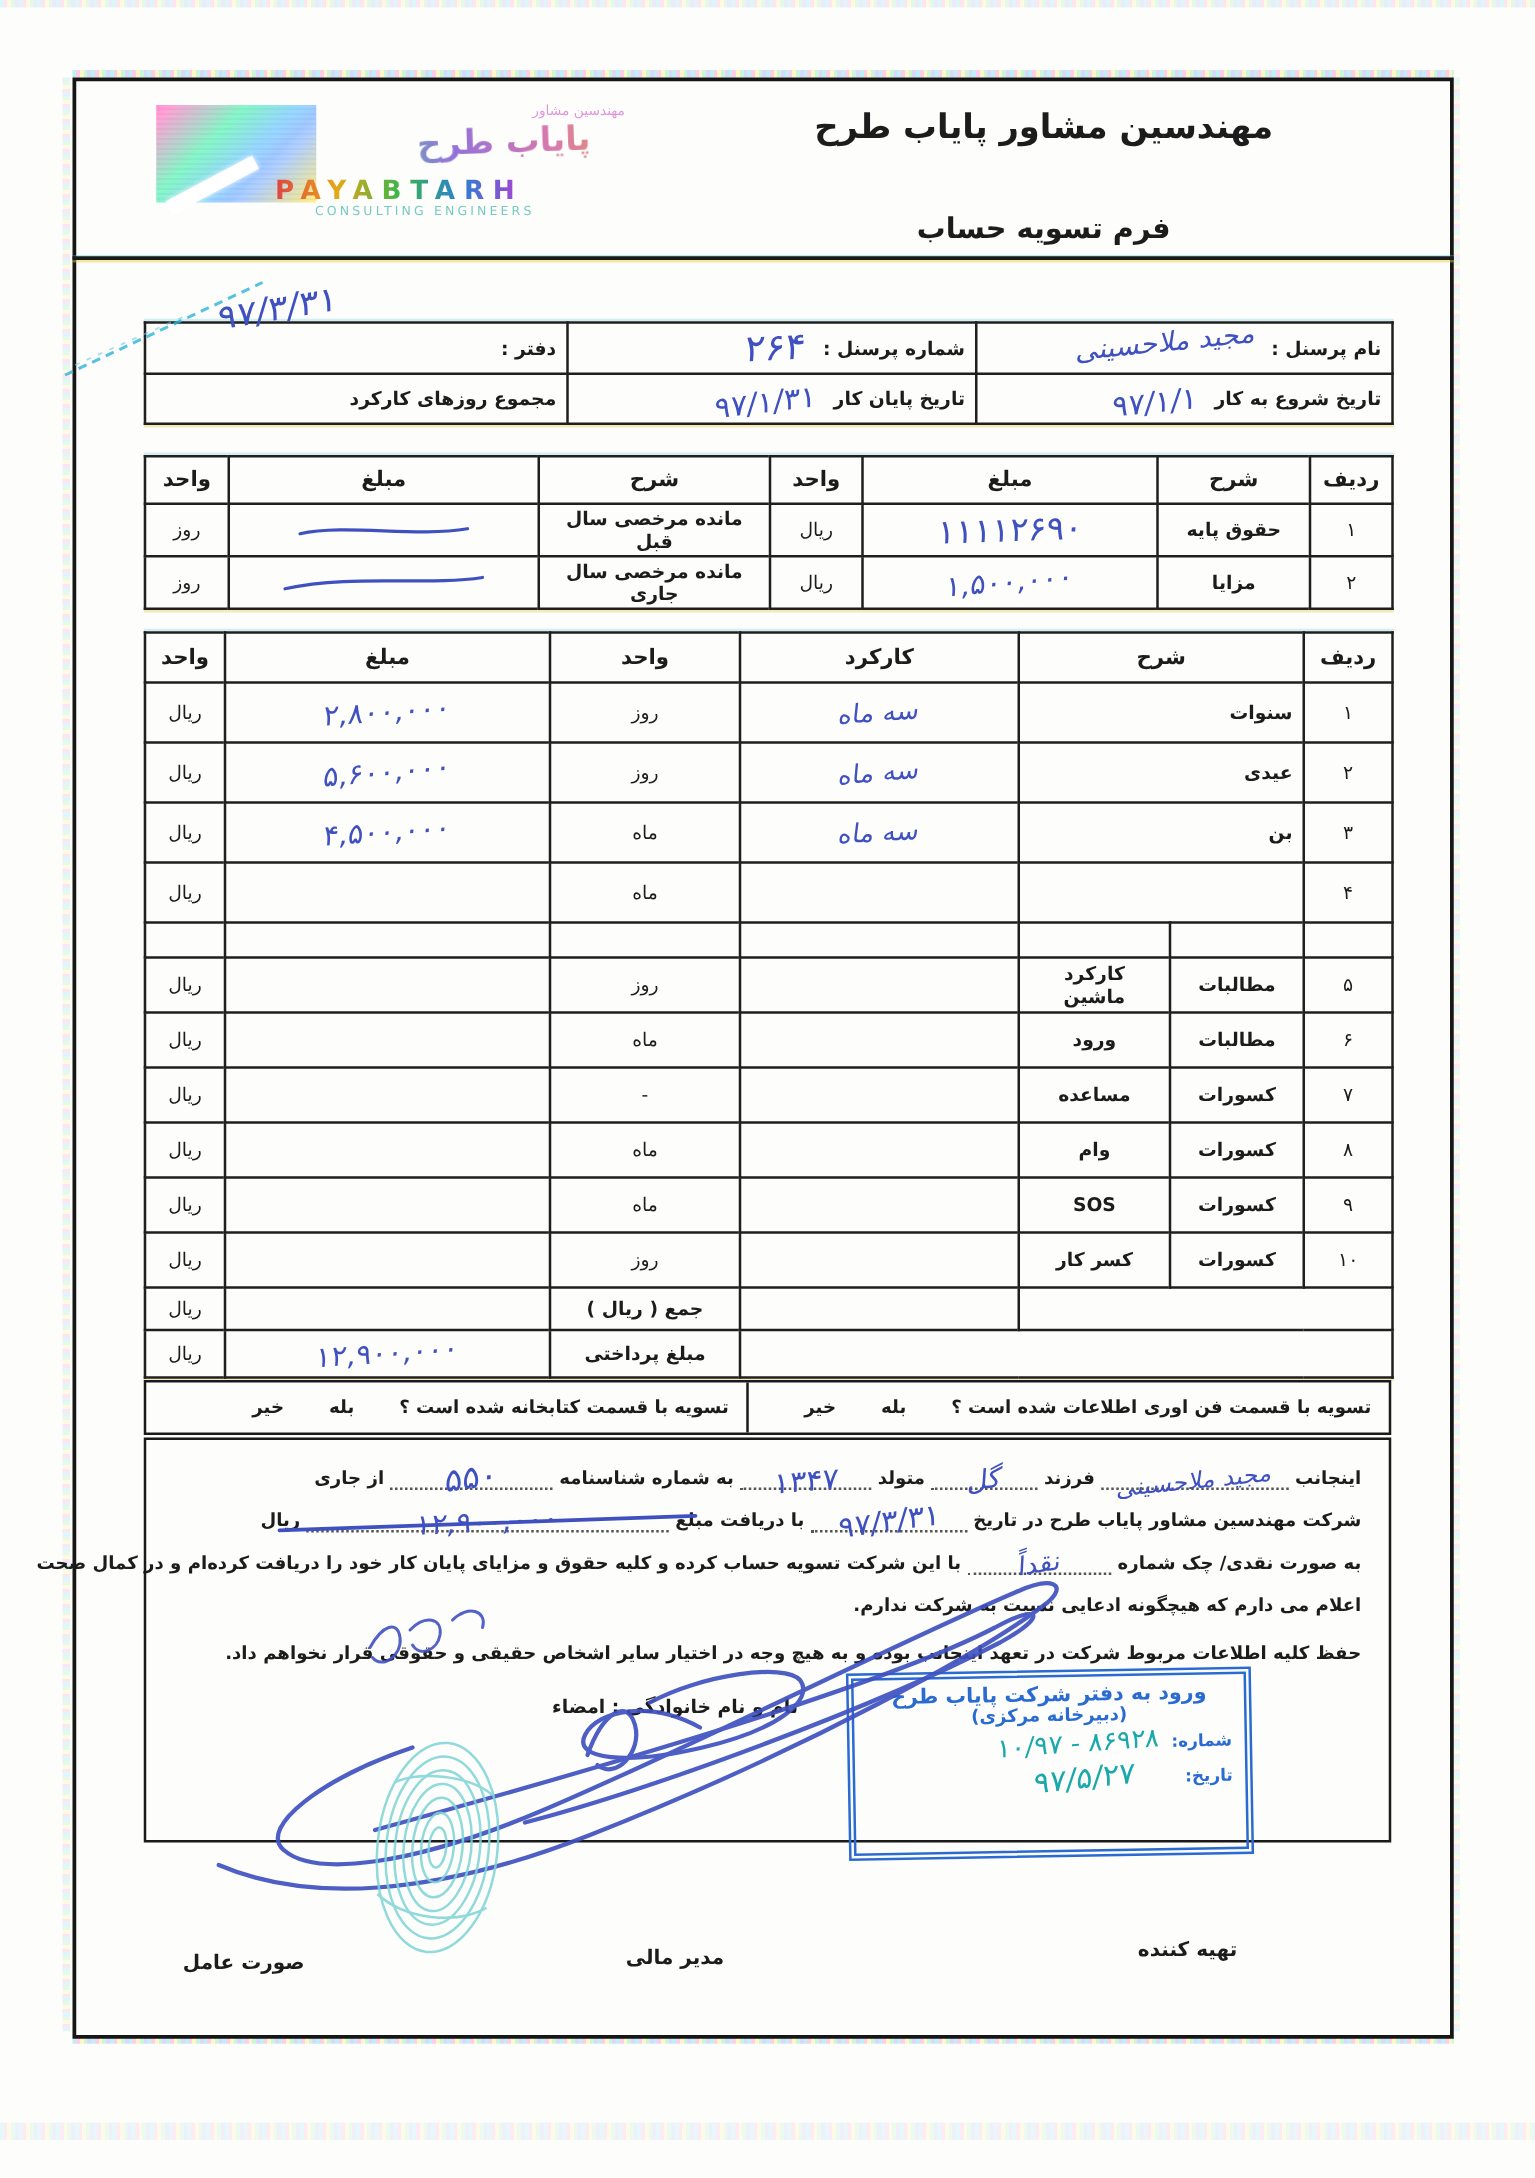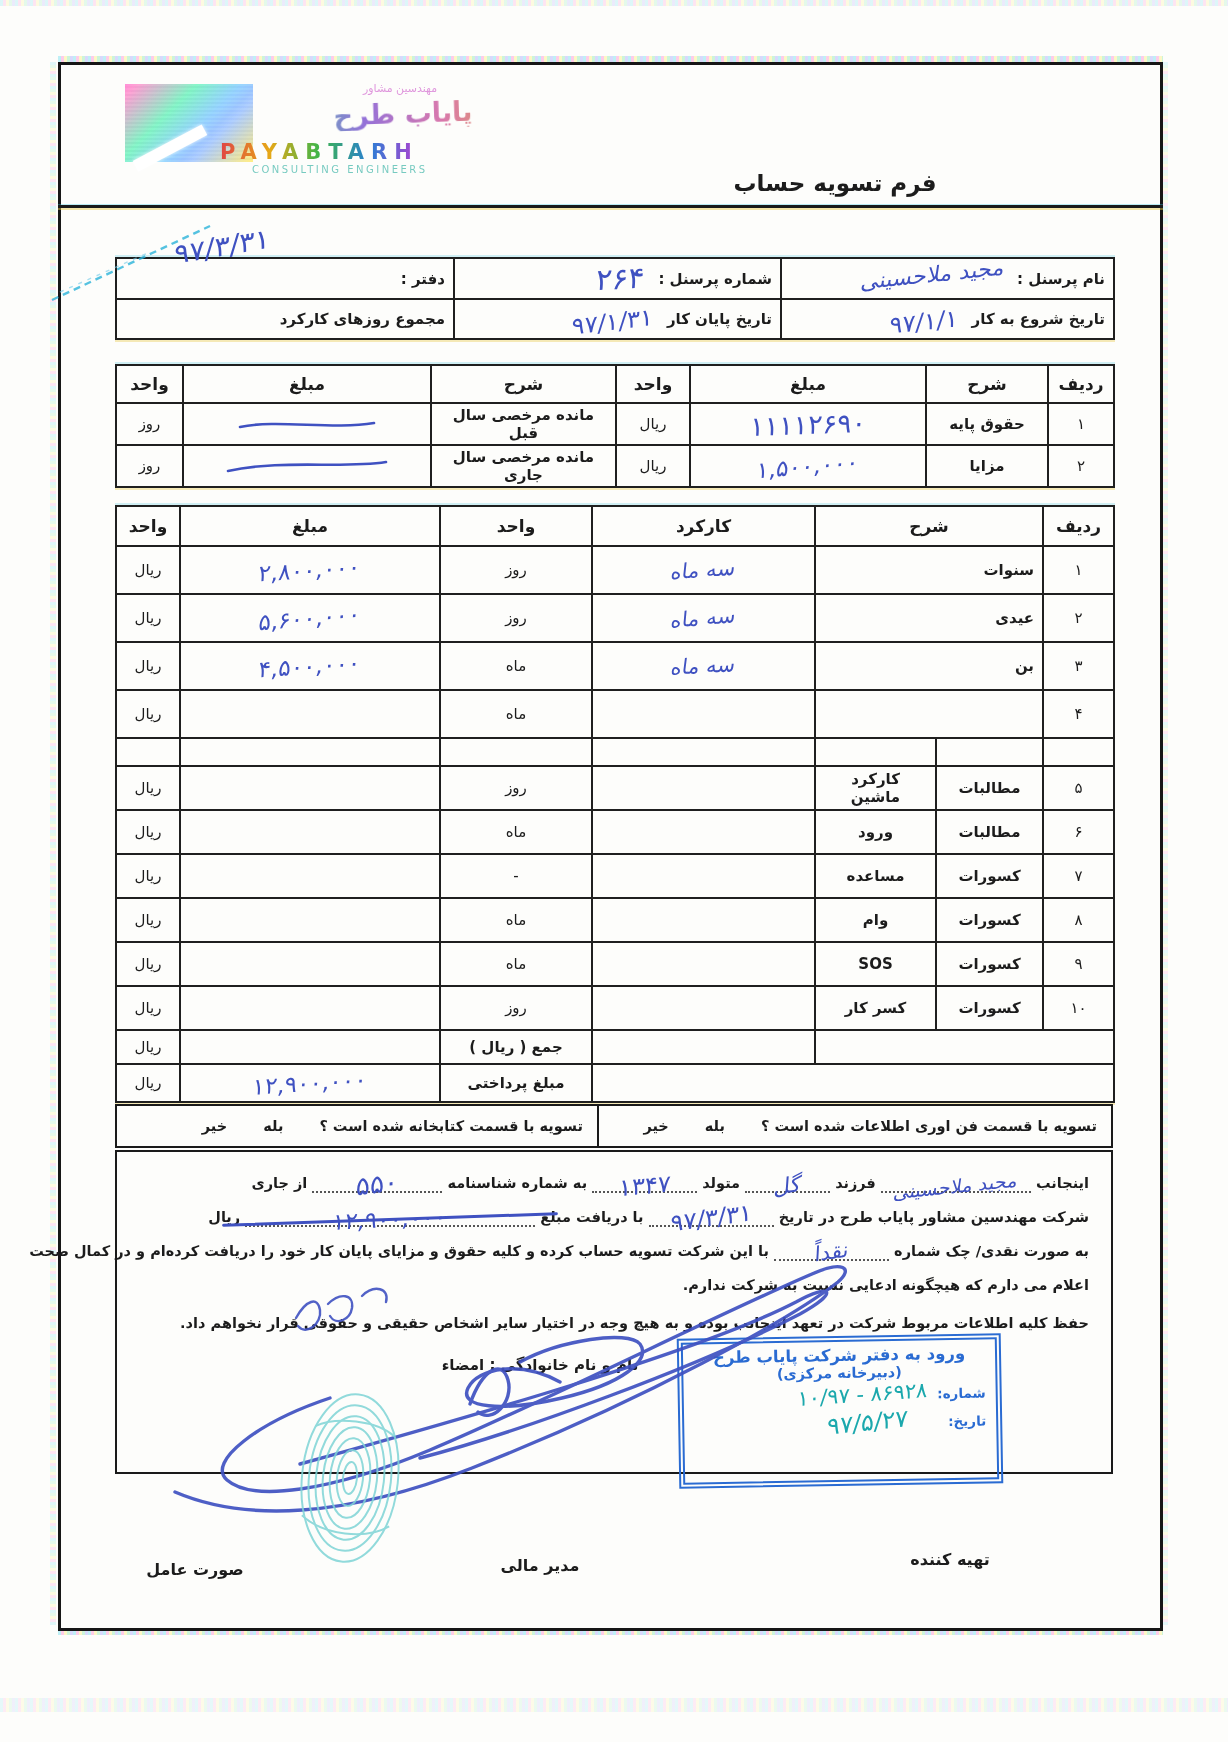--- a/index.html
+++ b/index.html
@@ -19,21 +19,21 @@
   .logo-square{position:absolute;left:125px;top:84px;width:128px;height:78px;
      background:
        linear-gradient(135deg, rgba(242,90,170,.6), rgba(90,225,170,.55) 35%, rgba(120,165,250,.6) 65%, rgba(250,225,95,.55)),
        repeating-linear-gradient(0deg, rgba(255,255,255,.2) 0 2px, rgba(40,40,80,.08) 2px 4px);
      filter:saturate(1.5) blur(.4px);}
   .logo-square:after{content:"";position:absolute;left:6px;bottom:8px;width:78px;height:12px;
      background:#fff;transform:rotate(-28deg);box-shadow:0 0 4px rgba(255,255,255,.9);}
   .logo-fa{position:absolute;left:288px;top:98px;width:230px;font-size:27px;font-weight:700;
      transform:rotate(-2deg);text-align:center;color:#8b4fc0;opacity:.8;filter:blur(.4px);}
   .logo-fa-small{position:absolute;left:300px;top:82px;width:200px;font-size:11px;color:#d36bd0;
-     opacity:.7;text-align:center;filter:blur(.3px);}
+     opacity:.7;text-align:right;filter:blur(.3px);}
   .logo-latin{position:absolute;left:220px;top:140px;font-size:21px;font-weight:700;
      letter-spacing:7px;direction:ltr;color:#c0569a;}
   .logo-sub{position:absolute;left:252px;top:164px;font-size:10px;letter-spacing:2.5px;
      direction:ltr;color:#49b9ad;opacity:.75;}
   @supports (-webkit-background-clip:text){
     .logo-latin{background:linear-gradient(90deg,#e04444,#e6a817,#3db54a,#2a7fd4,#b43fd0);
       -webkit-background-clip:text;background-clip:text;color:transparent;}
     .logo-fa{background:linear-gradient(90deg,#2fae9e,#7b4fd0,#d0589a,#de8c2c);
       -webkit-background-clip:text;background-clip:text;color:transparent;}
   }
@@ -96,20 +96,21 @@
   <div class="noise" style="left:58px;top:1628px;width:1105px;height:7px;opacity:.5;"></div>
   <div class="noise" style="left:0;top:1698px;width:1228px;height:14px;opacity:.18;"></div>
 
   <div class="frame"></div>
 
   <div class="logo-square"></div>
   <div class="logo-fa-small">مهندسین مشاور</div>
   <div class="logo-fa">پایاب طرح</div>
   <div class="logo-latin">PAYABTARH</div>
   <div class="logo-sub">CONSULTING ENGINEERS</div>
+  <div class="company-title">مهندسین مشاور پایاب طرح</div>
   <div class="form-title">فرم تسویه حساب</div>
   <div class="divider"></div>
 
   <table class="t" style="left:115px;top:257px;width:998px;">
     <colgroup>
         <col style="width:333px">
         <col style="width:327px">
         <col style="width:338px">
       </colgroup>
     <tbody>

